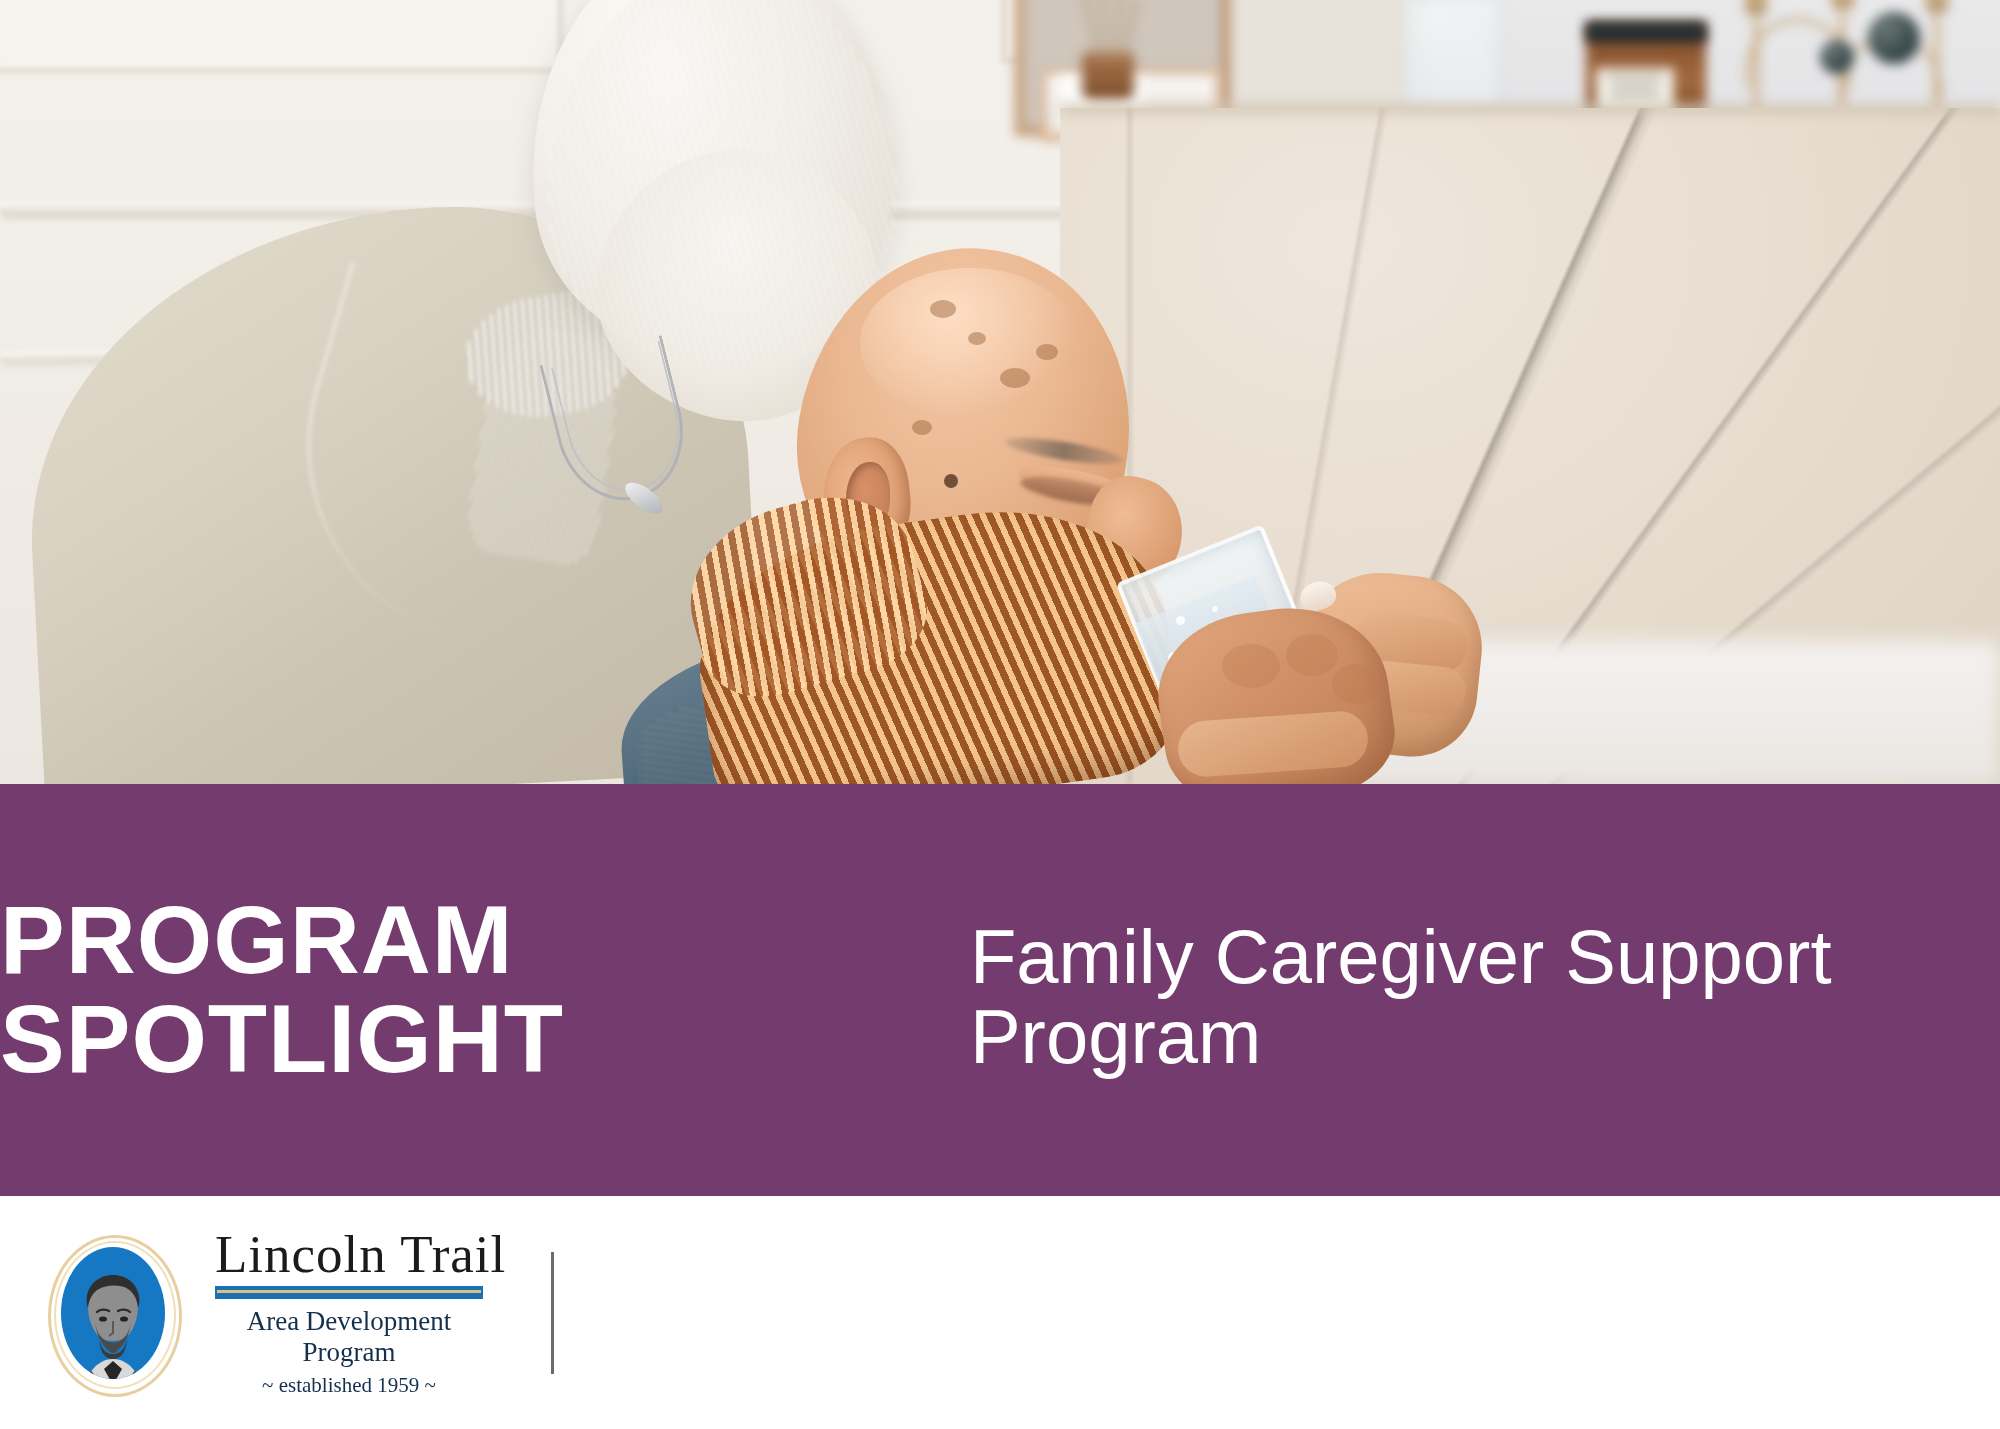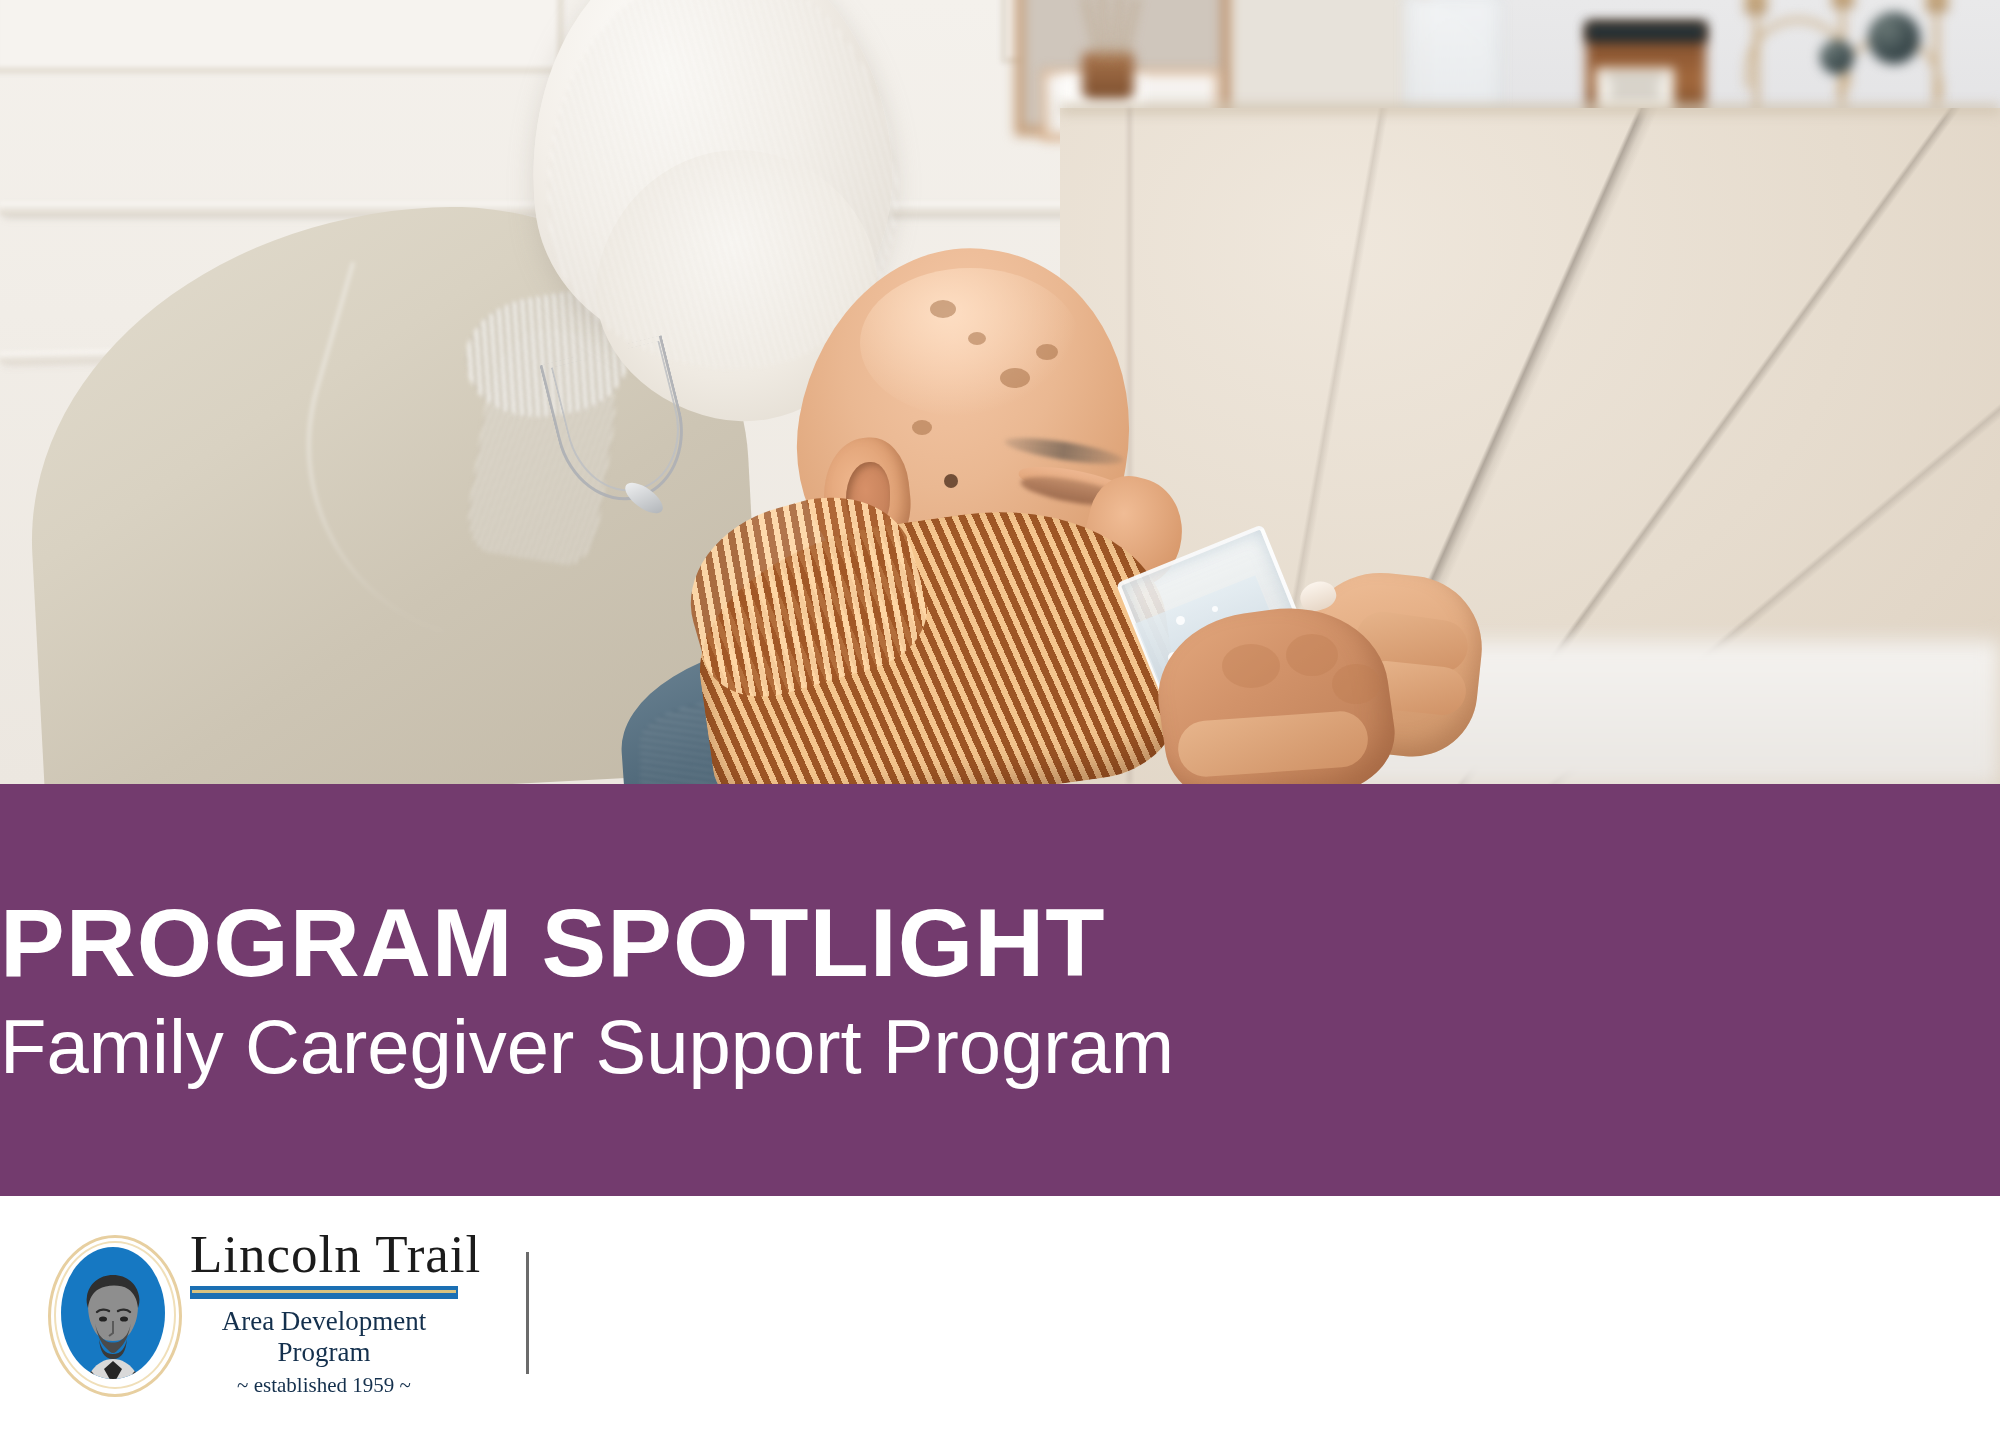--- a/index.html
+++ b/index.html
@@ -174,38 +174,38 @@
   .knuckle{position:absolute;border-radius:50%;background:rgba(190,122,80,.35);}
   .nail{position:absolute;width:36px;height:28px;border-radius:50% 50% 42% 42%;
         background:linear-gradient(180deg,#fbf4ec,#e7d7c7);transform:rotate(-18deg);}
   .finger{position:absolute;border-radius:40px;background:linear-gradient(160deg,#e7b58c,#cf9165);}
   .soft{filter:blur(2px);}
   .blur6{filter:blur(6px);}
   .blur10{filter:blur(10px);}
 
   
   .band{position:absolute;left:0;top:784px;width:2000px;height:412px;background:#733B6E;
-        display:flex;flex-direction:column;justify-content:center;}
+        display:flex;align-items:center;justify-content:center;}
   .band h1{margin:0;color:#fff;font-weight:bold;font-size:97px;letter-spacing:1px;line-height:1.02;
         font-family:"Liberation Sans",sans-serif;}
   .band h2{margin:14px 0 0 0;color:#fff;font-weight:normal;font-size:76px;line-height:1.05;
         font-family:"Liberation Sans",sans-serif;}
 
   
   .footer{position:absolute;left:0;top:1196px;width:2000px;height:233px;background:#fff;
         display:flex;align-items:center;}
   .logo{position:relative;margin-left:48px;width:130px;height:160px;flex:0 0 auto;}
   .logo-ring{position:absolute;left:0;top:2px;width:128px;height:156px;border-radius:50%;
         border:3px solid #e7cfa0;}
   .logo-ring2{position:absolute;left:6px;top:8px;width:118px;height:144px;border-radius:50%;
         border:2px solid #f0dfb9;}
   .logo-circle{position:absolute;left:13px;top:14px;width:104px;height:132px;border-radius:50%;
         background:#1678c2;overflow:hidden;}
   .lincoln{position:absolute;left:50%;top:58%;transform:translate(-50%,-50%);width:100px;height:120px;}
-  .lt-text{margin-left:12px;flex:0 0 auto;}
+  .lt-text{margin-left:37px;flex:0 0 auto;}
   .lt-name{font-family:"Liberation Serif",serif;font-size:53px;color:#1b1b1b;line-height:1;
         letter-spacing:1px;}
   .lt-bar{margin-top:5px;height:13px;width:268px;background:#1b6fb3;position:relative;}
   .lt-bar::after{content:"";position:absolute;left:2px;top:4px;right:2px;height:3px;background:#d9c27f;}
   .lt-sub{font-family:"Liberation Serif",serif;font-size:27px;color:#14304d;margin-top:7px;text-align:center;width:268px;}
   .lt-est{font-family:"Liberation Serif",serif;font-size:21px;color:#14304d;margin-top:5px;text-align:center;width:268px;}
   .divider{width:3px;height:122px;background:#6b6b6b;margin-left:45px;flex:0 0 auto;}
   .tagline{margin-left:38px;font-size:52px;color:#5b5b5b;font-family:"Liberation Sans",sans-serif;
         white-space:nowrap;}
 </style>

